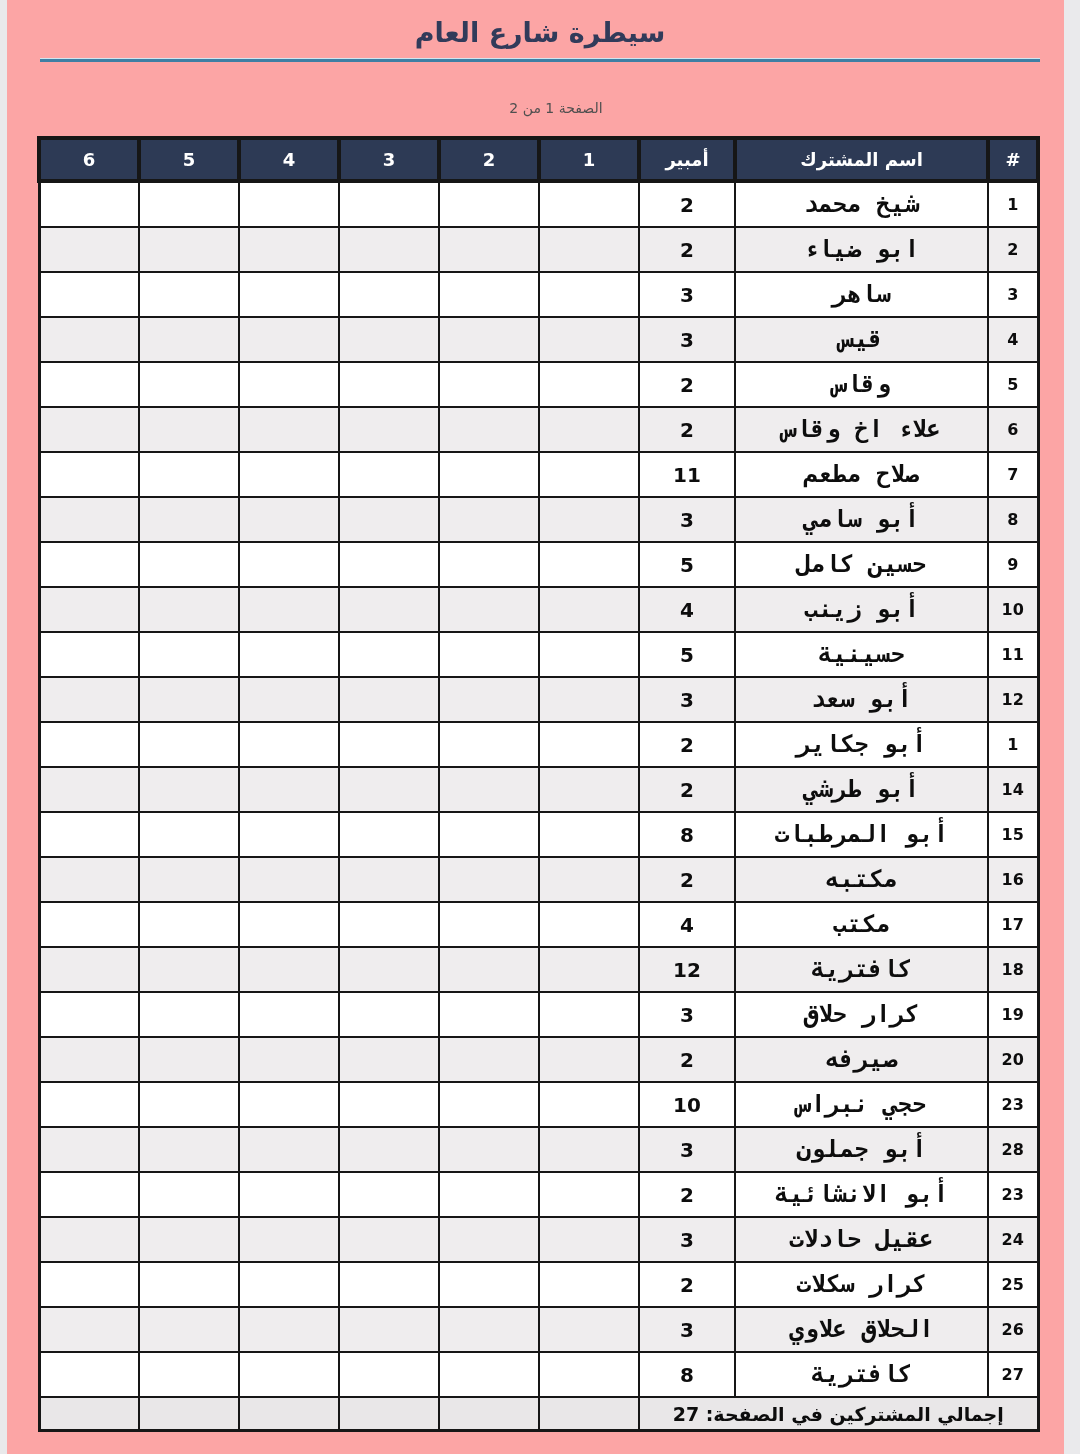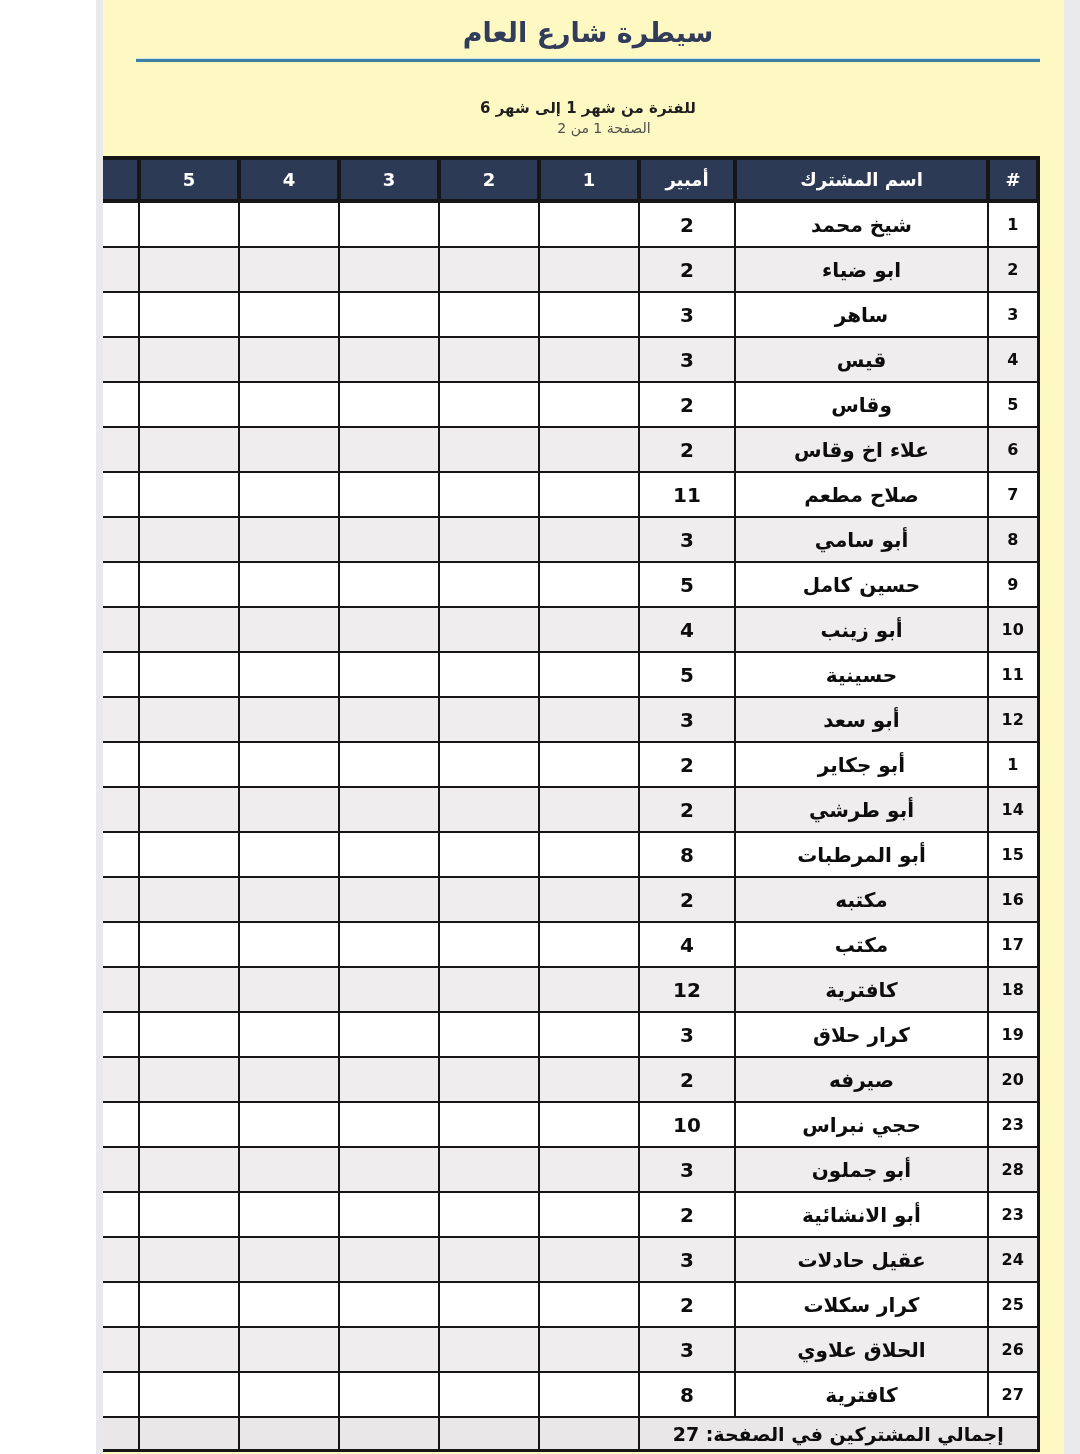--- a/index.html
+++ b/index.html
@@ -1,21 +1,21 @@
 <!DOCTYPE html>
 <html lang="ar" dir="rtl"><head>
 <meta charset="utf-8">
 <style>
   html, body { margin: 0; padding: 0; background: #ffffff; }
   body { font-family: "DejaVu Sans", sans-serif; }
   .page {
     position: relative;
-    width: 984px;
+    width: 1080px;
     height: 1454px;
-    background: #fef9c3;
+    background: #fca5a5;
     overflow: hidden;
     direction: rtl;
   }
   .edge-left {
     position: absolute; top: 0; left: 0; width: 7px; height: 100%;
     background: #e9e9eb;
   }
   .edge-right {
     position: absolute; top: 0; right: 0; width: 16px; height: 100%;
     background: #eaeaec;
@@ -60,41 +60,40 @@
     border: 2px solid #161616;
     height: 41px;
     text-align: center;
     vertical-align: middle;
     background: #ffffff;
     color: #0d0d0d;
     overflow: hidden;
   }
   tbody tr:nth-child(even) td { background: #efedee; }
   .c-num  { font-size: 16px; font-weight: bold; }
-  .c-name { font-size: 20px; font-weight: bold; }
+  .c-name { font-size: 24px; font-weight: bold; font-family: Liberation Mono, monospace; }
   .c-amp  { font-size: 20px; font-weight: bold; }
   tr.footer-row td {
     background: #e9e7e8 !important;
     height: 29px;
     font-size: 19px;
     font-weight: bold;
   }
 </style>
 </head>
 <body>
 
 <div class="page">
   <div class="edge-left"></div>
   <div class="edge-right"></div>
 
   <h1 class="title">سيطرة شارع العام</h1>
   <div class="divider"></div>
 
   <div class="subtitles">
-    <div class="sub-period">للفترة من شهر 1 إلى شهر 6</div>
     <div class="sub-page">الصفحة 1 من 2</div>
   </div>
 
   <table class="roster">
     <colgroup>
       <col style="width:50px">
       <col style="width:253px">
       <col style="width:96px">
       <col style="width:100px">
         <col style="width:100px">

